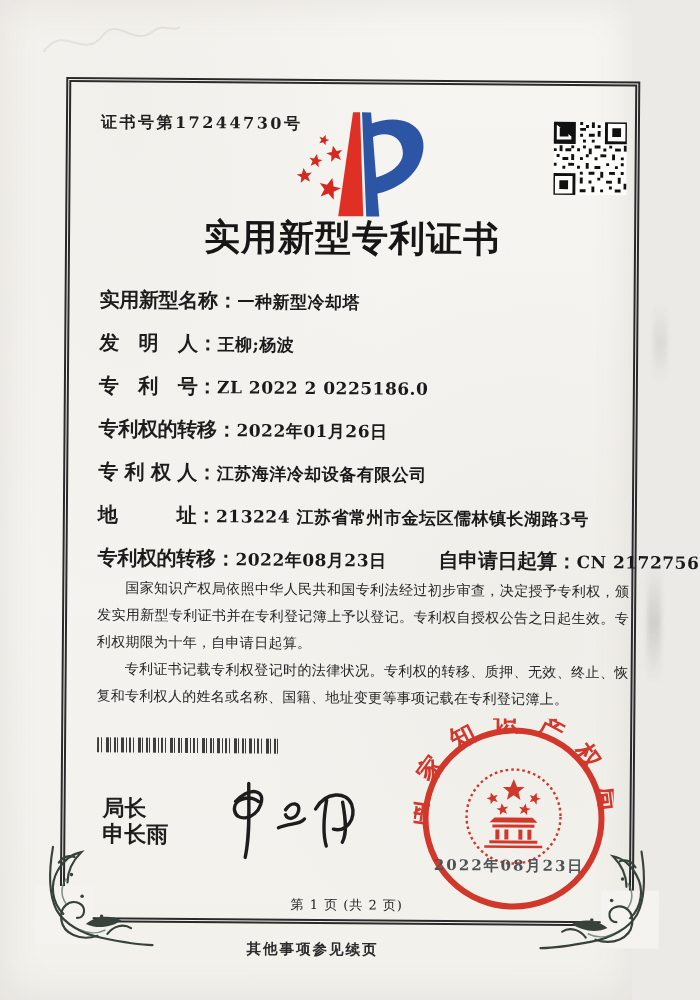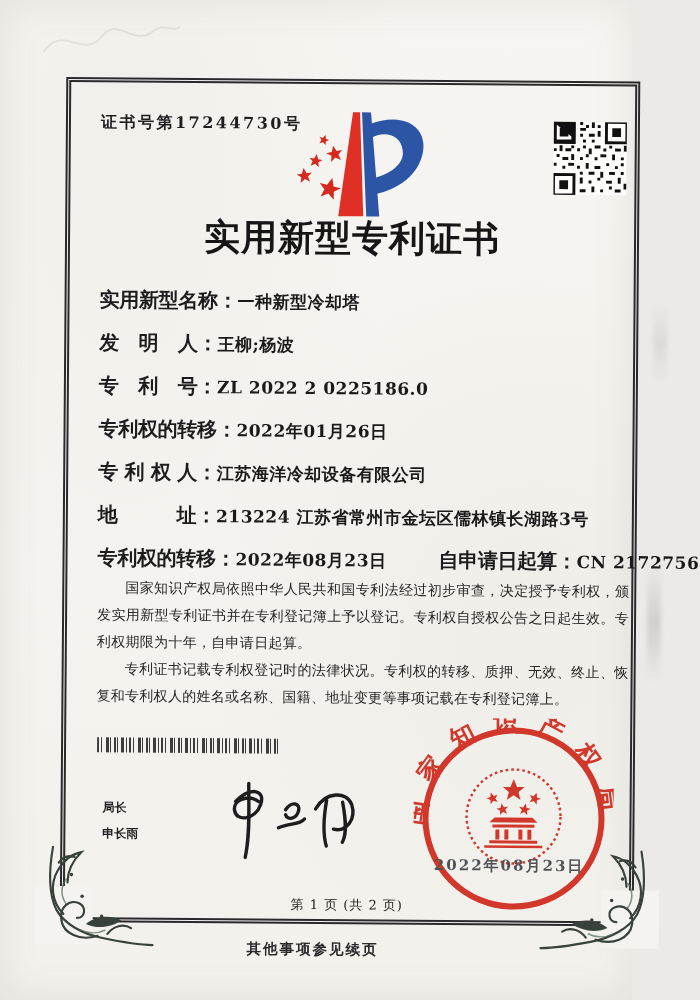--- a/index.html
+++ b/index.html
@@ -49,21 +49,21 @@
       #1c1c1c 4px 5px, transparent 5px 9px,
       #1c1c1c 9px 12px, transparent 12px 13px,
       #1c1c1c 13px 14px, transparent 14px 17px,
       #1c1c1c 17px 19px, transparent 19px 20px,
       #1c1c1c 20px 21px, transparent 21px 24px,
       #1c1c1c 24px 27px, transparent 27px 29px,
       #1c1c1c 29px 30px, transparent 30px 32px);
     opacity:0.85;
   }
   
-  .signer{position:absolute;left:37px;top:712px;font-size:12px;font-weight:700;color:#1e1e1e;line-height:26px;}
+  .signer{position:absolute;left:37px;top:712px;font-size:22px;font-weight:700;color:#1e1e1e;line-height:26px;}
   .signer div{white-space:nowrap;}
   .signature{position:absolute;left:140px;top:694px;width:160px;height:90px;}
   
   .seal{position:absolute;left:348px;top:633px;width:200px;height:200px;opacity:0.93;}
   
   .page-foot{position:absolute;left:0;top:812px;width:100%;text-align:center;font-size:13px;letter-spacing:1px;color:#222;}
   .cont-note{position:absolute;left:0;top:940px;width:100%;text-align:center;font-size:14.5px;font-weight:600;letter-spacing:2px;color:#2a2a2a;}
   
   .corner-mask{position:absolute;width:58px;height:58px;background:#f4f3ef;}
   .mask-bl{left:38px;top:888px;}

